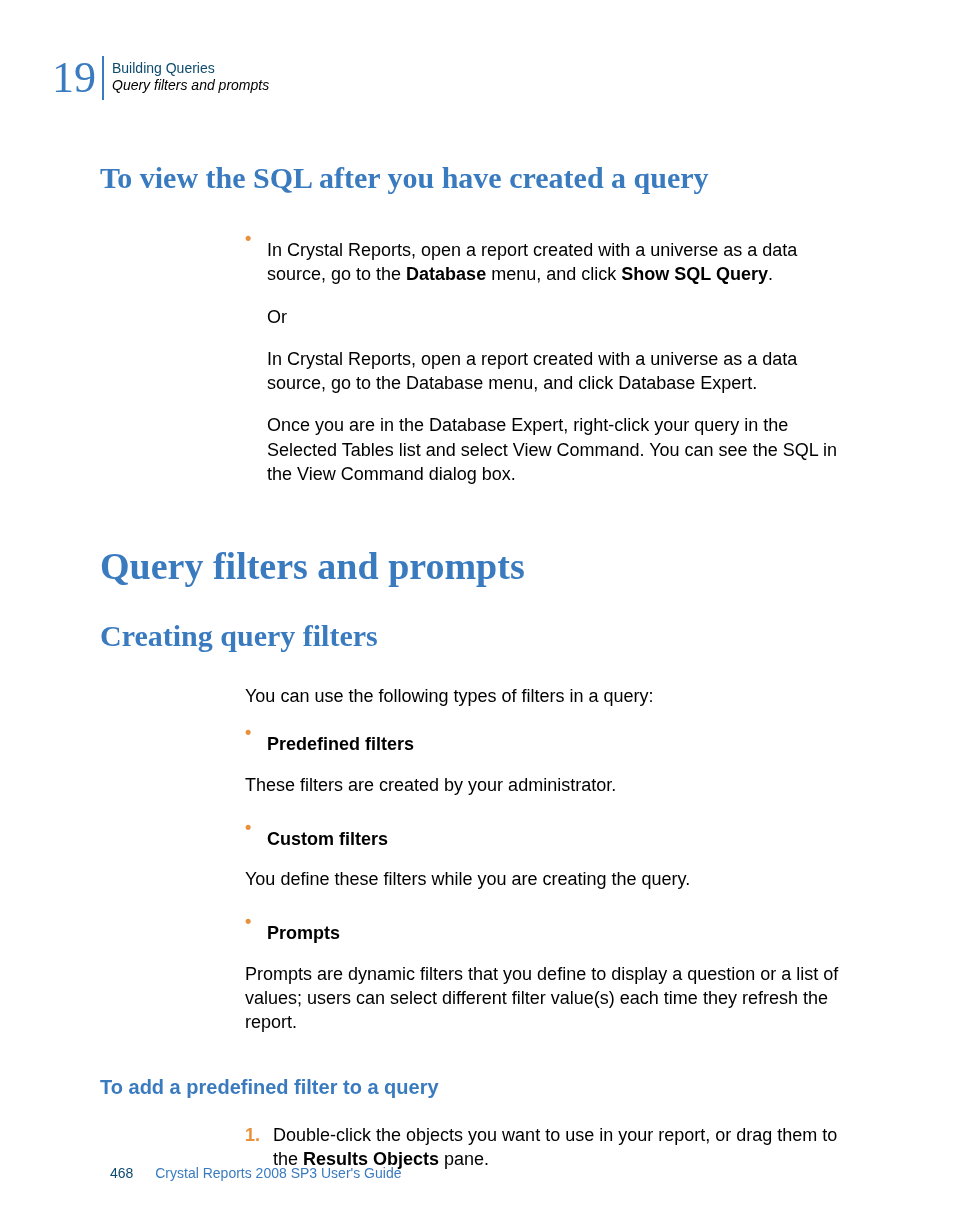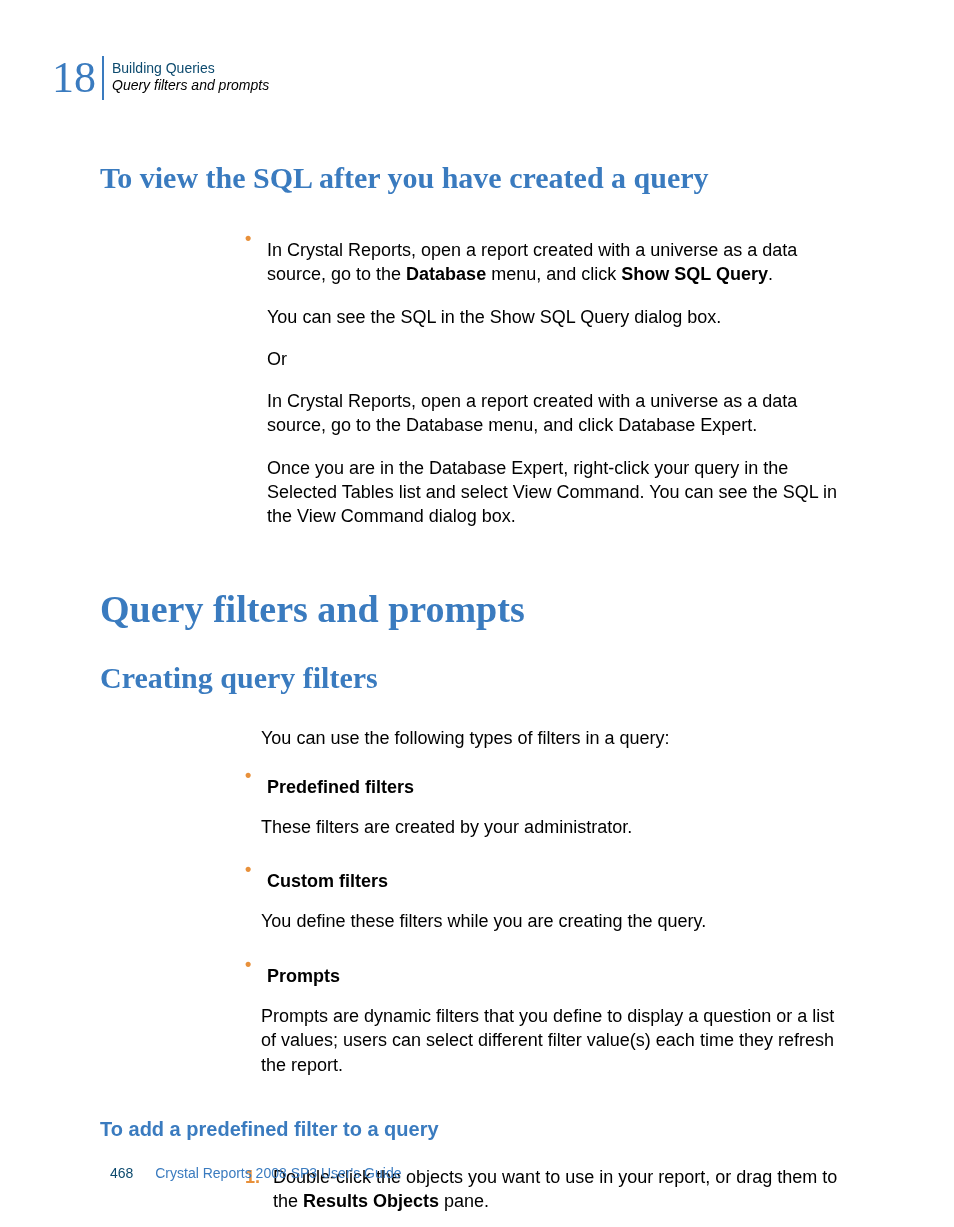--- a/index.html
+++ b/index.html
@@ -80,21 +80,21 @@
     line-height: 1.2;
   }
   .content-block {
     margin-left: 195px;
     margin-right: 20px;
     font-size: 18px;
     line-height: 1.35;
     color: #000;
   }
   .content-block p {
-    margin: 0 0 18px 16px;
+    margin: 0 0 18px 0;
   }
   .bullet-row {
     display: flex;
     align-items: flex-start;
     margin-bottom: 4px;
   }
   .bullet-dot {
     color: #e8903a;
     font-size: 18px;
     line-height: 1.35;
@@ -139,37 +139,36 @@
     color: #0c4a6e;
     margin-right: 18px;
   }
 </style>
 </head>
 <body>
 
 <div class="page">
 
   <div class="chapter-header">
-    <div class="chapter-number">18</div>
+    <div class="chapter-number">19</div>
     <div class="chapter-titles">
       <div class="chapter-title">Building Queries</div>
       <div class="chapter-subtitle">Query filters and prompts</div>
     </div>
   </div>
 
   <h2 class="h-blue-serif">To view the SQL after you have created a query</h2>
 
   <div class="content-block">
     <div class="bullet-row">
       <div class="bullet-dot">•</div>
       <div class="bullet-body">
         <p>
           <span>In Crystal Reports, open a report created with a universe as a data source, go to the </span><span class="bold">Database</span><span> menu, and click </span><span class="bold">Show SQL Query</span><span>.</span>
         </p>
-        <p>You can see the SQL in the Show SQL Query dialog box.</p>
         <p>Or</p>
         <p>In Crystal Reports, open a report created with a universe as a data source, go to the Database menu, and click Database Expert.</p>
         <p>Once you are in the Database Expert, right-click your query in the Selected Tables list and select View Command. You can see the SQL in the View Command dialog box.</p>
       </div>
     </div>
   </div>
 
   <h1 class="h-blue-serif-large">Query filters and prompts</h1>
 
   <h2 class="h-blue-serif">Creating query filters</h2>

